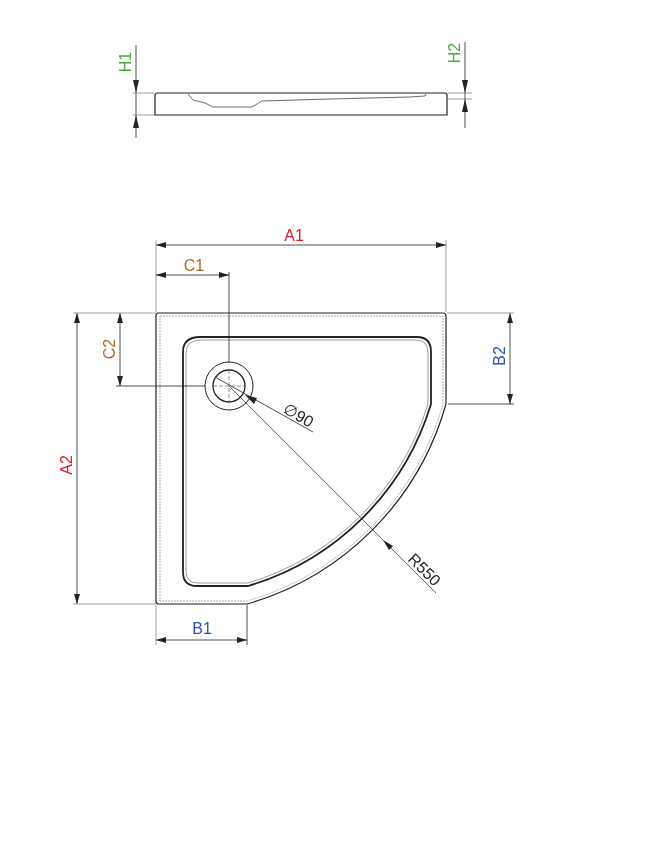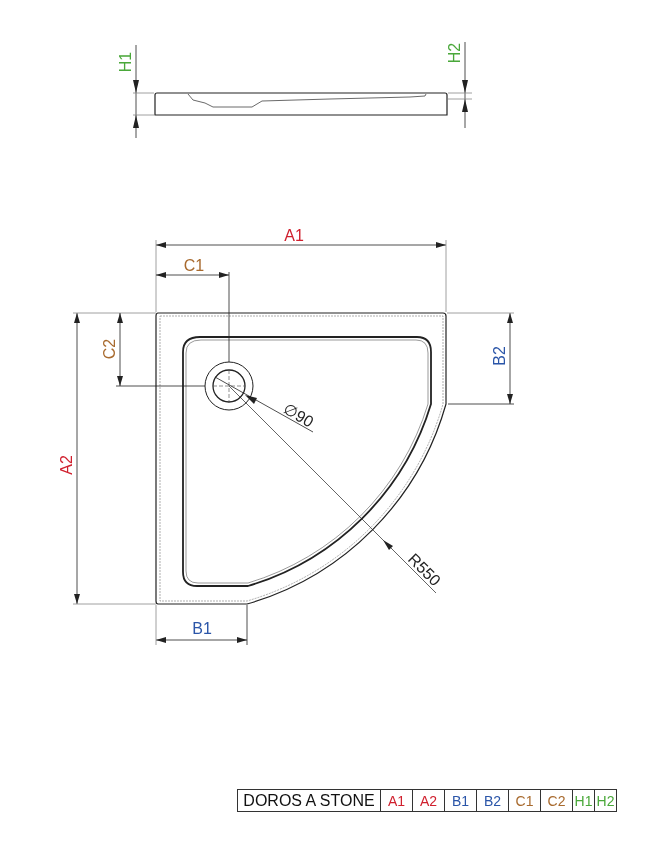--- a/index.html
+++ b/index.html
@@ -94,25 +94,14 @@
   <text class="lbl" transform="translate(72,465) rotate(-90)" text-anchor="middle" fill="#d0202e">A2</text>
   <text class="lbl" transform="translate(115,349) rotate(-90)" text-anchor="middle" fill="#a86a2e">C2</text>
   <text class="lbl" transform="translate(505,356) rotate(-90)" text-anchor="middle" fill="#2a55a8">B2</text>
   <text class="lbl" x="202" y="634" text-anchor="middle" fill="#2a55a8">B1</text>
   <text class="lbl" transform="translate(282,412) rotate(30)" fill="#222">∅90</text>
   <text class="lbl" transform="translate(407,560) rotate(45)" fill="#222">R550</text>
 </svg>
 
 <table class="spec-table">
   <tbody>
-      <tr class="hdr">
-    <td class="name">DOROS A STONE</td>
-    <td class="c" style="color:#d0202e">A1</td>
-    <td class="c" style="color:#d0202e">A2</td>
-    <td class="c" style="color:#2a55a8">B1</td>
-    <td class="c" style="color:#2a55a8">B2</td>
-    <td class="c" style="color:#a86a2e">C1</td>
-    <td class="c" style="color:#a86a2e">C2</td>
-    <td class="cs" style="color:#4aa83a">H1</td>
-    <td class="cs" style="color:#4aa83a">H2</td>
-  </tr>
 </tbody>
   </table>
 
 </body></html>

